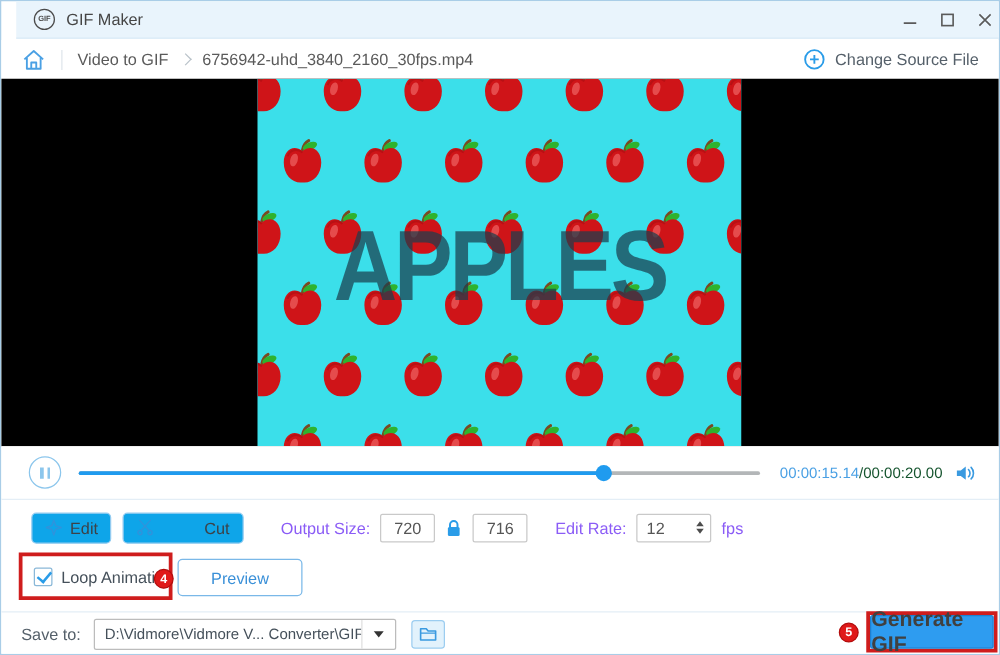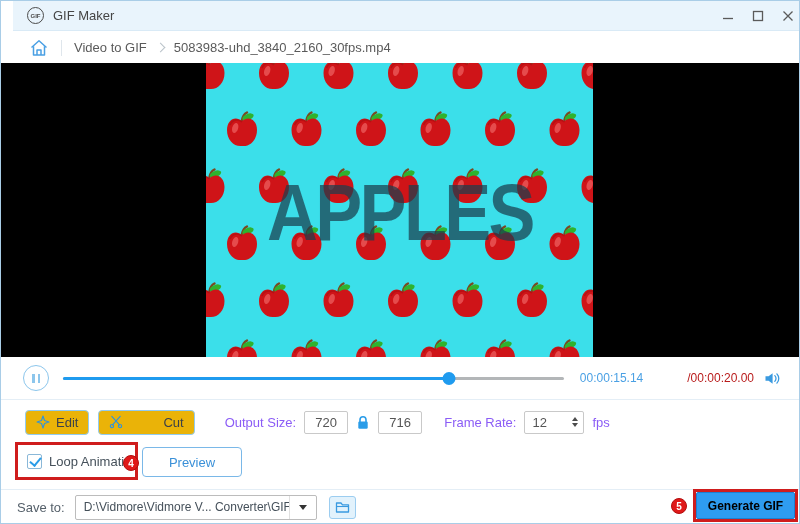--- a/index.html
+++ b/index.html
@@ -19,21 +19,21 @@
     width:17px; height:17px; border:1.6px solid #4b4b4b; border-radius:50%;
     display:flex; align-items:center; justify-content:center;
     font-size:6px; font-weight:bold; color:#4b4b4b; letter-spacing:0;
   }
   .app-title { margin-left:9px; font-size:13px; color:#454545; }
   .win-controls { margin-left:auto; display:flex; align-items:center; }
   .win-btn { width:30px; height:24px; display:flex; align-items:center; justify-content:center; }
   
   .breadcrumb {
     position:absolute; left:0; top:31px; width:100%; height:31px; background:#fff;
-    display:flex; align-items:center; padding:0 28px;
+    display:flex; align-items:center; padding:0 16px;
   }
   .bc-sep { width:1px; height:16px; background:#dfe6ec; margin:0 12px; }
   .bc-text { font-size:13px; color:#5a5a5a; }
   .bc-chevron { width:7px; height:7px; border-right:1.5px solid #b9c2c9; border-top:1.5px solid #b9c2c9; transform:rotate(45deg); margin:0 10px; }
   .change-source { margin-left:auto; display:flex; align-items:center; gap:8px; cursor:pointer; }
   .change-source span { font-size:13px; color:#55606a; }
   
   .preview { position:absolute; left:0; top:62px; width:798px; height:294px; background:#000; overflow:hidden; }
   .video-frame { position:absolute; left:205px; top:0; width:387px; height:294px; background:#3bdfea; overflow:hidden; }
   .apples-svg { position:absolute; left:0; top:0; }
@@ -52,27 +52,27 @@
     width:26px; height:26px; border:1.6px solid #8cc6ec; border-radius:50%;
     display:flex; align-items:center; justify-content:center; gap:3px; flex:none; background:#fff;
   }
   .pause-btn i { display:block; width:2.4px; height:9px; background:#8cc6ec; }
   .slider { flex:1; position:relative; height:14px; margin:0 16px 0 14px; }
   .slider .track { position:absolute; left:0; right:0; top:5.5px; height:3px; background:#b3b6b8; border-radius:2px; }
   .slider .fill { position:absolute; left:0; top:5.5px; height:3px; background:#1f9bef; border-radius:2px; width:50%; }
   .slider .thumb { position:absolute; top:0.5px; width:13px; height:13px; border-radius:50%; background:#1f9bef; transform:translateX(-50%); left:50%; }
   .time { font-size:12px; white-space:nowrap; flex:none; }
   .time .cur { color:#4aa0e4; }
-  .time .dur { color:#b91c1c;padding-left:44px; }
+  .time .dur { color:#14532d; }
   .vol { margin-left:10px; flex:none; display:flex; align-items:center; }
   
   .controls { position:absolute; left:0; top:398px; width:100%; height:90px; background:#fff; border-top:1px solid #e4eef6; }
   .row1 { position:absolute; left:24px; top:9px; height:26px; display:flex; align-items:center; }
   .tool-btn {
-    height:25px; padding:0 10px; background:#eab308; border:1px solid #92cbf0; border-radius:4px;
+    height:25px; padding:0 10px; background:#0ea5e9; border:1px solid #92cbf0; border-radius:4px;
     display:flex; align-items:center; gap:6px; font-size:13px; color:#3c4248;
   }
   .tool-btn + .tool-btn { margin-left:9px;gap:40px; }
   .ctl-label { font-size:13px; color:#8b5cf6; }
   .ml30 { margin-left:30px; } .ml22 { margin-left:22px; } .ml8 { margin-left:8px; }
   .num-input {
     width:44px; height:23px; border:1px solid #c9c9c9; border-radius:2px; background:#fff;
     font-size:13px; color:#555; display:flex; align-items:center; justify-content:center;
   }
   .fr-input { width:60px; justify-content:space-between; padding:0 5px 0 7px; }
@@ -114,21 +114,21 @@
   .path-text { flex:1; font-size:12px; color:#45505a; padding:0 8px; white-space:nowrap; overflow:hidden; }
   .dd-section { width:27px; height:100%; border-left:1px solid #e0e0e0; display:flex; align-items:center; justify-content:center; }
   .dd-arrow { width:0; height:0; border-left:4.5px solid transparent; border-right:4.5px solid transparent; border-top:5.5px solid #333; }
   .folder-btn {
     margin-left:12px; width:27px; height:23px; background:#e2f2fc; border:1px solid #9ccdf0; border-radius:3px;
     display:flex; align-items:center; justify-content:center;
   }
   .gen-box { position:absolute; left:692px; top:488px; width:105px; height:33px; background:#fff; }
   .generate-btn {
     width:100%; height:100%; background:#2e9cf0; border:1px solid #1d7fd0; border-radius:2px;
-    color:#000000; font-size:12px; font-weight:bold; display:flex; align-items:center; justify-content:center;
+    color:#404040; font-size:17px; font-weight:bold; display:flex; align-items:center; justify-content:center;
   }
   .badge5 { left:670px; top:497px; }
   svg { display:block; }
 </style>
 </head>
 <body>
 
 <div class="window">
 
   <div class="titlebar">
@@ -157,21 +157,28 @@
     <div>
       <svg width="20" height="20" viewBox="0 0 20 20" fill="none" stroke="#4aa0e4" stroke-width="1.5" stroke-linejoin="round">
         <path d="M2.5 9.5 L10 2.8 L17.5 9.5"></path>
         <path d="M4.5 8.2 V17 H15.5 V8.2"></path>
         <path d="M8 17 V12 H12 V17"></path>
       </svg>
     </div>
     <div class="bc-sep"></div>
     <div class="bc-text">Video to GIF</div>
     <div class="bc-chevron"></div>
-    <div class="bc-text">5083983-uhd_3840_2160_30fps.mp4</div>
+    <div class="bc-text">6756942-uhd_3840_2160_30fps.mp4</div>
+    <div class="change-source">
+      <svg width="17" height="17" viewBox="0 0 17 17">
+        <circle cx="8.5" cy="8.5" r="7.4" fill="none" stroke="#2a9ce8" stroke-width="1.5"></circle>
+        <path d="M8.5 5 V12 M5 8.5 H12" stroke="#2a9ce8" stroke-width="1.5"></path>
+      </svg>
+      <span>Change Source File</span>
+    </div>
   </div>
 
   <div class="preview">
     <svg width="0" height="0" aria-hidden="true">
       <defs>
         <g id="apple-def">
           <path d="M16,8 Q17,2.5 21,0.5" stroke="#7a4a20" stroke-width="2.4" fill="none" stroke-linecap="round"></path>
           <ellipse cx="22" cy="5" rx="6" ry="3.1" fill="#2eb32e" transform="rotate(-22 22 5)"></ellipse>
           <path d="M16,9 C9,3 1,8 1,18 C1,28 8,35 16,34 C24,35 31,28 31,18 C31,8 23,3 16,9 Z" fill="#cf1418"></path>
           <path d="M16,10 C12,6.5 6,7.5 4,13" stroke="#9c0d10" stroke-width="1.6" fill="none" opacity="0.45"></path>
@@ -277,21 +284,21 @@
       </div>
       <div class="ctl-label ml30">Output Size:</div>
       <div class="num-input ml8">720</div>
       <div class="ml8">
         <svg width="14" height="15" viewBox="0 0 14 15">
           <path d="M4 7 V4.8 A3 3 0 0 1 10 4.8 V7" stroke="#2a9ce8" stroke-width="1.6" fill="none"></path>
           <rect x="2.3" y="6.6" width="9.4" height="7.2" rx="1.2" fill="#2a9ce8"></rect>
         </svg>
       </div>
       <div class="num-input ml8">716</div>
-      <div class="ctl-label ml22">Frame Rate:</div>
+      <div class="ctl-label ml22">Edit Rate:</div>
       <div class="num-input fr-input ml8">
         <span>12</span>
         <span class="stepper">
           <span class="step-up"></span>
           <span class="step-down"></span>
         </span>
       </div>
       <div class="ctl-label ml8">fps</div>
     </div>
 

